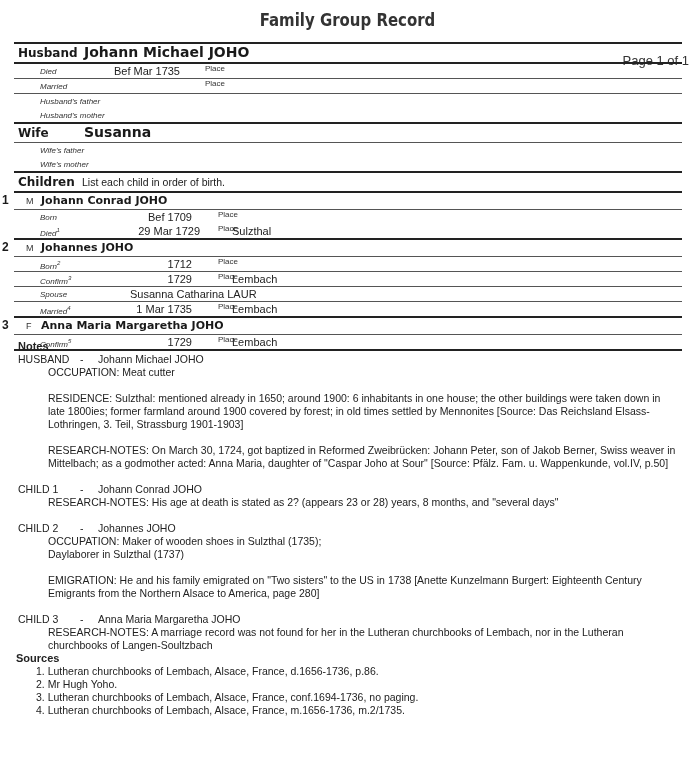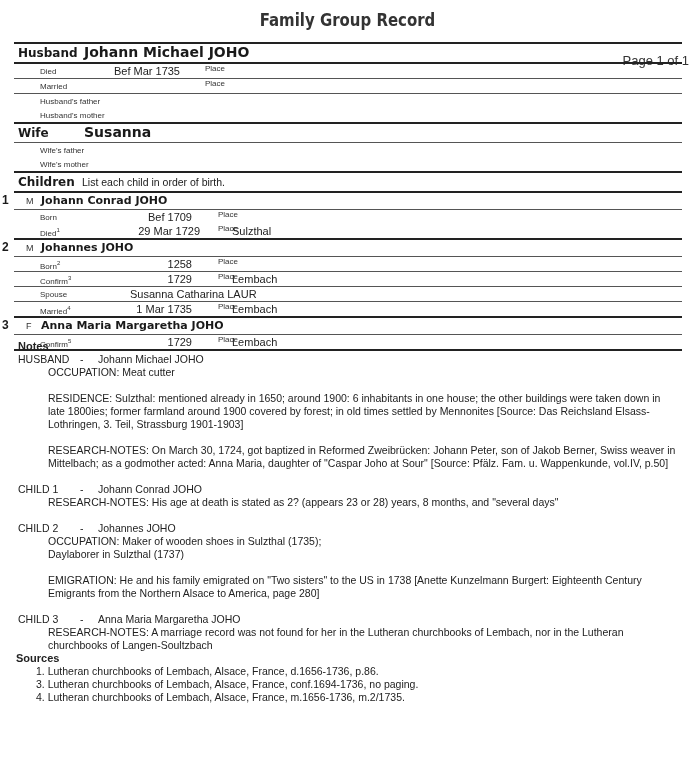--- a/index.html
+++ b/index.html
@@ -12,21 +12,21 @@
     font-family: "DejaVu Sans", sans-serif; font-weight: bold; font-size: 17px; color: #333;
     transform: scaleX(0.88); transform-origin: center;
   }
   .page-num {
     position: absolute; top: 28px; right: 6px; font-size: 13px; color: #333; margin-top: 25px;
   }
   .form { position: absolute; left: 14px; top: 42px; width: 668px; }
   .hr-thick { border-top: 2px solid #222; }
   .hr-thin { border-top: 1px solid #555; }
   .row { position: relative; height: 14px; font-size: 8px; color: #333; }
-  .row .lbl { position: absolute; left: 26px; top: 3px; }
+  .row .lbl { position: absolute; left: 26px; top: 3px; font-style: italic; }
   .row .date { position: absolute; top: 1px; font-size: 11px; color: #222; text-align: right; }
   .row .plbl { position: absolute; left: 177px; top: 0; padding-left: 14px; }
   .row .pval { position: absolute; left: 228px; top: 1px; font-size: 11px; color: #222; }
   .head-row { position: relative; height: 18px; }
   .head-row .h-lbl { position: absolute; left: 4px; top: 2px; font-weight: bold; font-size: 12px; font-family: "DejaVu Sans", sans-serif; }
   .head-row .h-name { position: absolute; top: 0px; font-weight: bold; font-size: 14px; font-family: "DejaVu Sans", sans-serif; }
   .child-row { position: relative; height: 16px; }
   .child-row .cnum { position: absolute; left: -12px; top: 0px; font-weight: bold; font-size: 12px; }
   .child-row .csex { position: absolute; left: 12px; top: 3px; font-size: 9px; color: #333; }
   .child-row .cname { position: absolute; left: 27px; top: 1px; font-weight: bold; font-size: 11px; font-family: "DejaVu Sans", sans-serif; }
@@ -112,21 +112,21 @@
   <div class="hr-thick"></div>
 
   <div class="child-row">
     <span class="cnum">2</span>
     <span class="csex">M</span>
     <span class="cname">Johannes JOHO</span>
   </div>
   <div class="hr-thin"></div>
   <div class="row">
     <span class="lbl"><span>Born</span><sup>2</sup></span>
-    <span class="date" style="left:60px;width:118px">1258</span>
+    <span class="date" style="left:60px;width:118px">1712</span>
     <span class="plbl" style="left:190px">Place</span>
   </div>
   <div class="hr-thin"></div>
   <div class="row">
     <span class="lbl"><span>Confirm</span><sup>3</sup></span>
     <span class="date" style="left:60px;width:118px">1729</span>
     <span class="plbl" style="left:190px">Place</span>
     <span class="pval" style="left:218px">Lembach</span>
   </div>
   <div class="hr-thin"></div>
@@ -194,16 +194,17 @@
   <div class="who">
     <span class="tag">CHILD 3</span>
     <span class="dash">-</span>
     <span>Anna Maria Margaretha JOHO</span>
   </div>
   <div class="indent">RESEARCH-NOTES: A marriage record was not found for her in the Lutheran churchbooks of Lembach, nor in the Lutheran churchbooks of Langen-Soultzbach</div>
 
   <div class="sec-title" style="margin-left:-2px">Sources</div>
   <div class="sources">
     <div>1. Lutheran churchbooks of Lembach, Alsace, France, d.1656-1736, p.86.</div>
+    <div>2. Mr Hugh Yoho.</div>
     <div>3. Lutheran churchbooks of Lembach, Alsace, France, conf.1694-1736, no paging.</div>
     <div>4. Lutheran churchbooks of Lembach, Alsace, France, m.1656-1736, m.2/1735.</div>
   </div>
 </div>
 
 </body></html>

